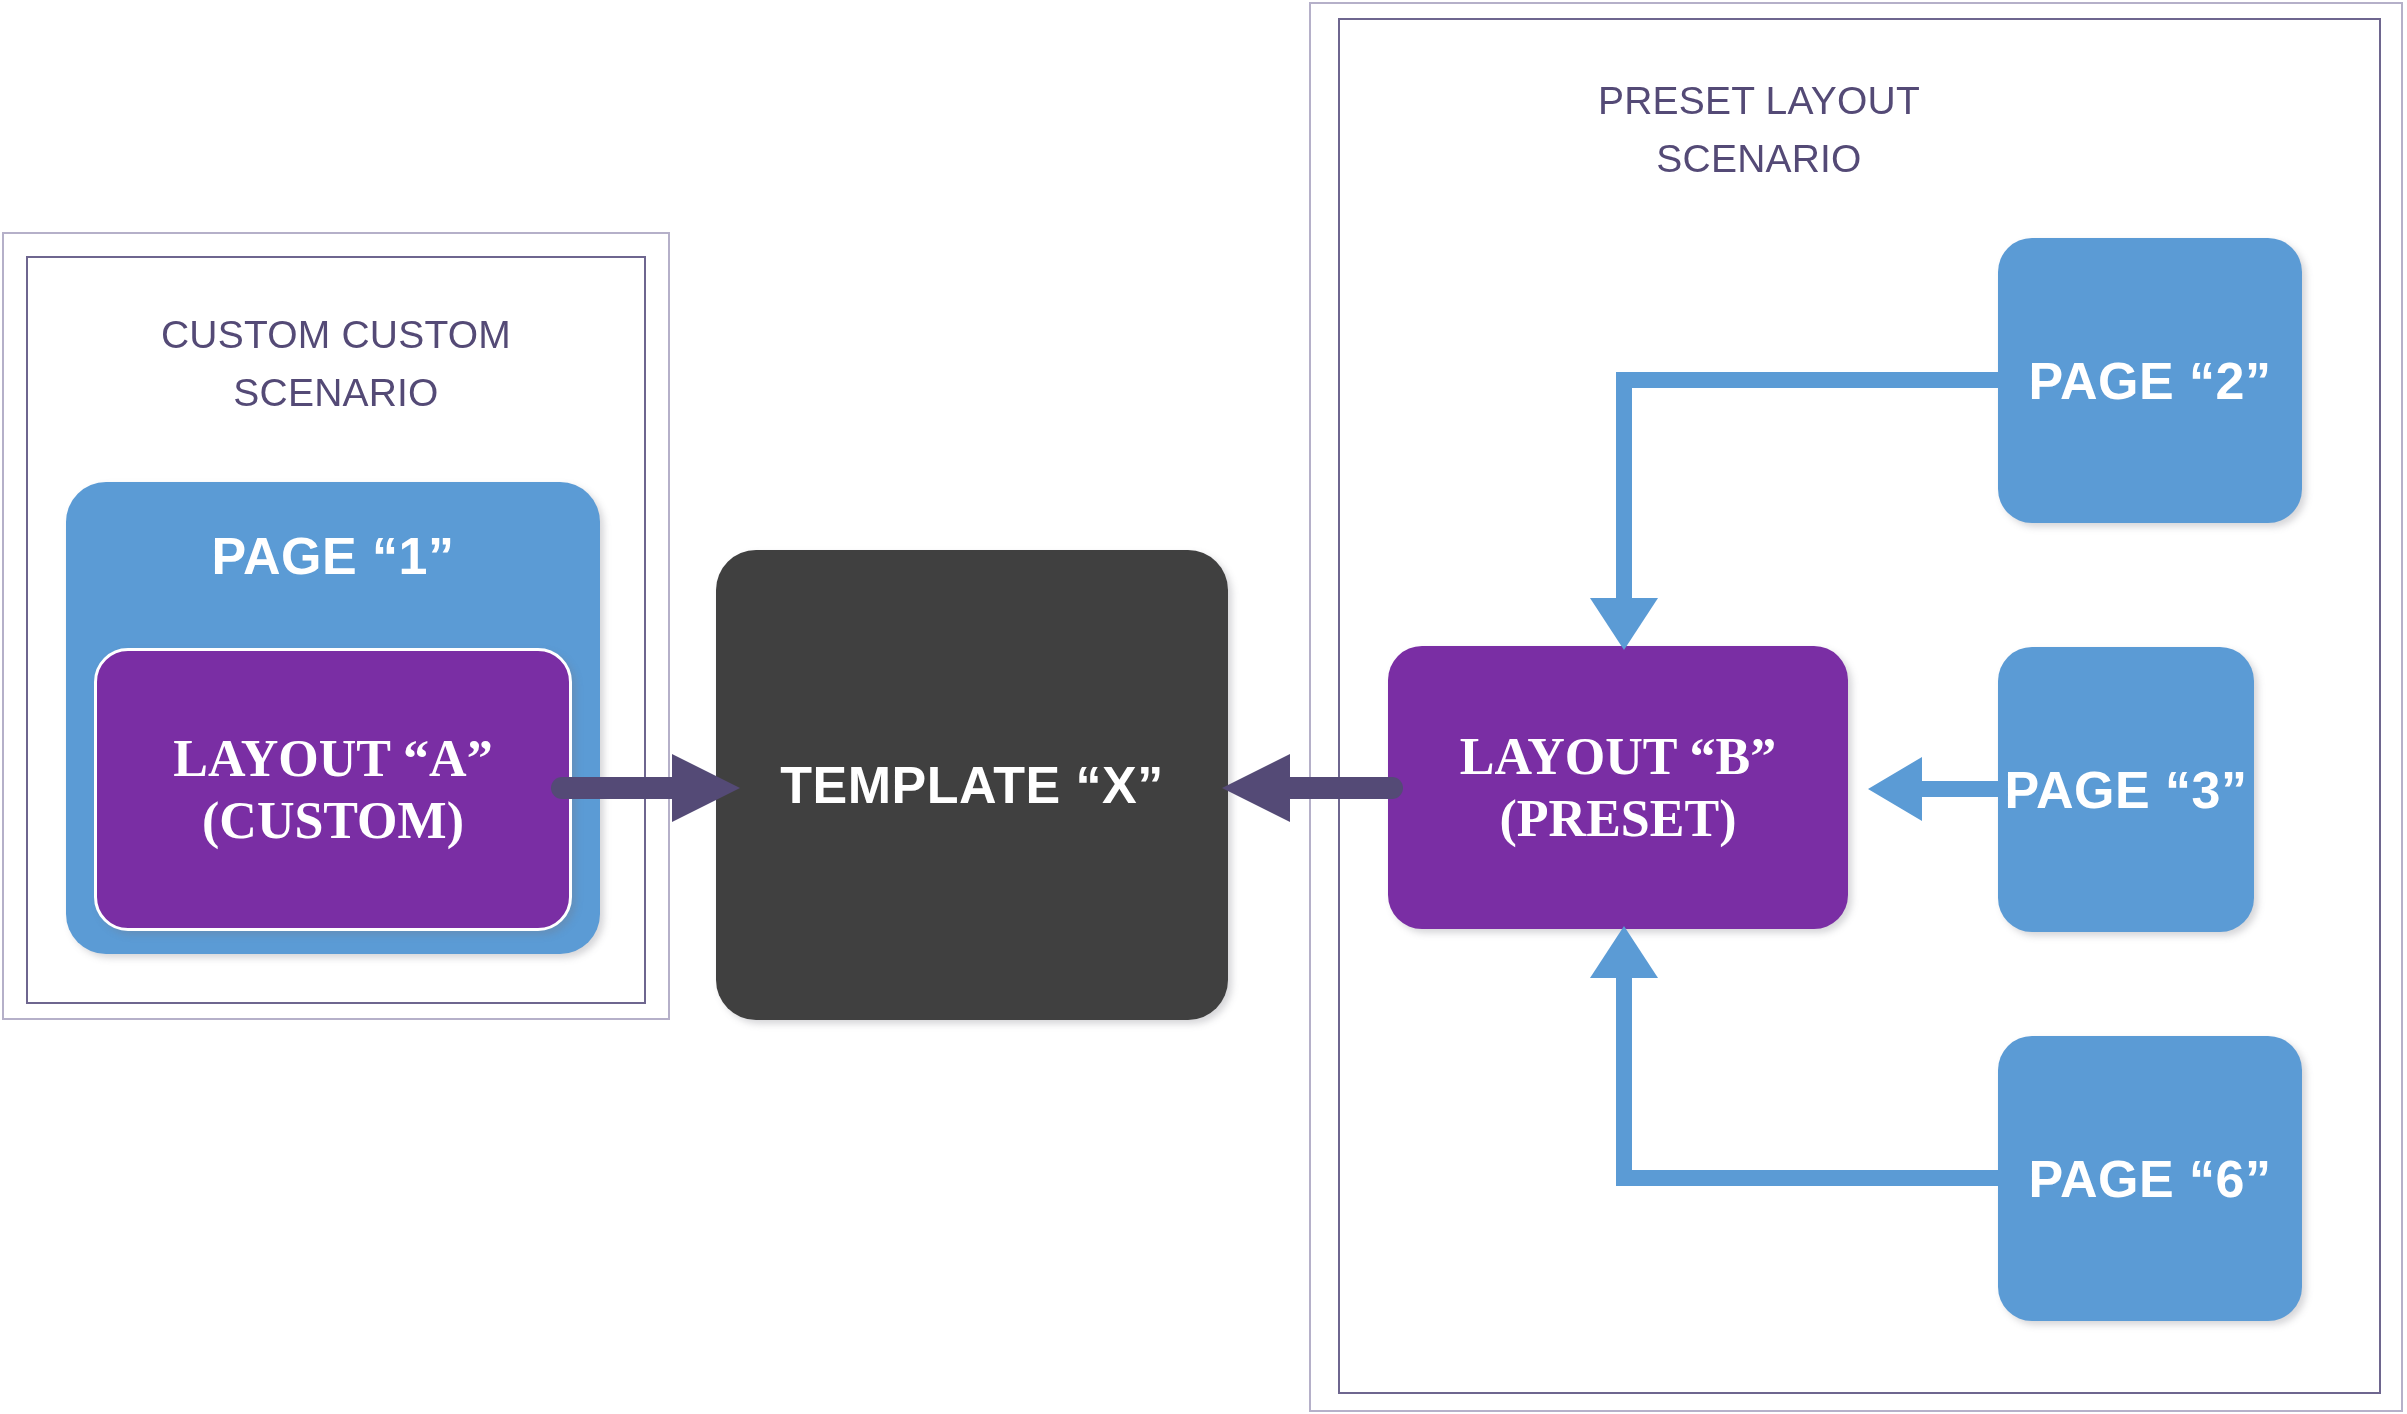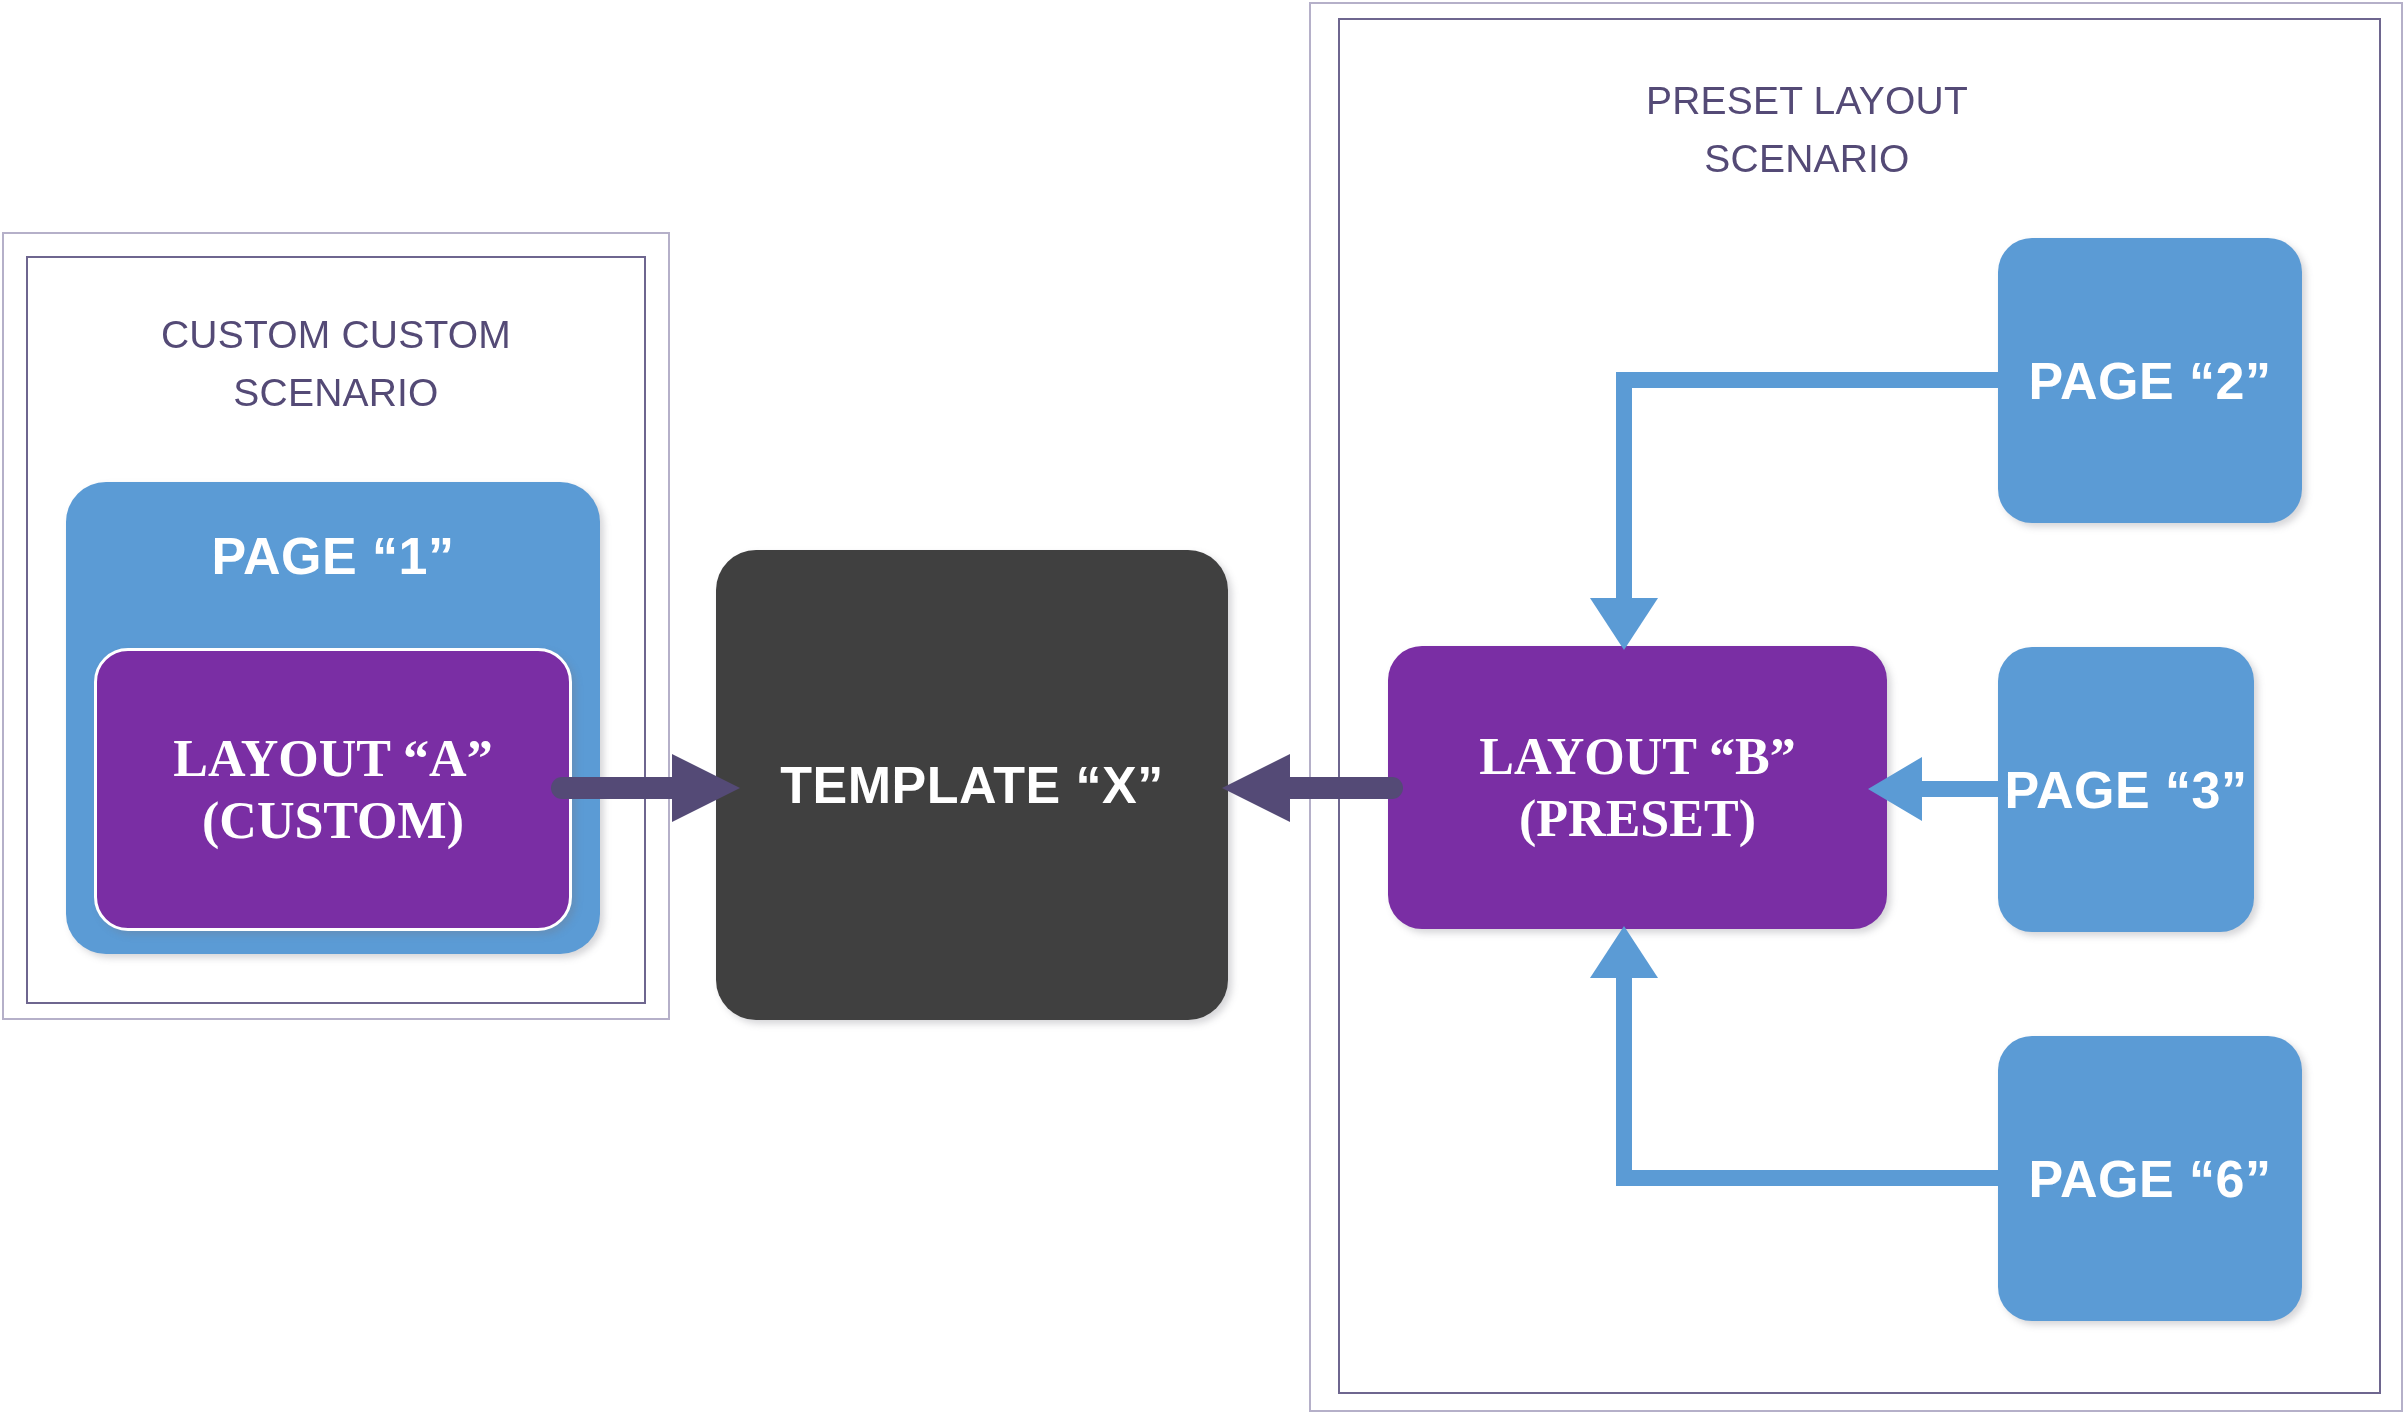--- a/index.html
+++ b/index.html
@@ -46,21 +46,21 @@
     position: absolute;
     text-align: center;
     color: #544a76;
     font-size: 39px;
     line-height: 58px;
     letter-spacing: 0.2px;
     white-space: pre-line;
     font-weight: 400;
   }
   #custom-panel-title { left: 26px;  top: 306px; width: 620px; }
-  #preset-panel-title { left: 1386px; top: 72px; width: 842px; }
+  #preset-panel-title { left: 1338px; top: 72px; width: 842px; }
 
   
   .shape {
     position: absolute;
     box-sizing: border-box;
     display: flex;
     align-items: center;
     justify-content: center;
     text-align: center;
     color: #ffffff;
@@ -102,21 +102,21 @@
   }
 
   
   #template-box {
     left: 716px; top: 550px; width: 512px; height: 470px;
     border-radius: 40px;
   }
 
   
   #layout-b-box {
-    left: 1388px; top: 646px; width: 499px; height: 283px;
+    left: 1388px; top: 646px; width: 460px; height: 283px;
     border-radius: 34px;
   }
   #page2-box {
     left: 1998px; top: 238px;  width: 304px; height: 285px;
     border-radius: 34px;
   }
   #page3-box {
     left: 1998px; top: 647px;  width: 256px; height: 285px;
     border-radius: 34px;
     text-align: right;

